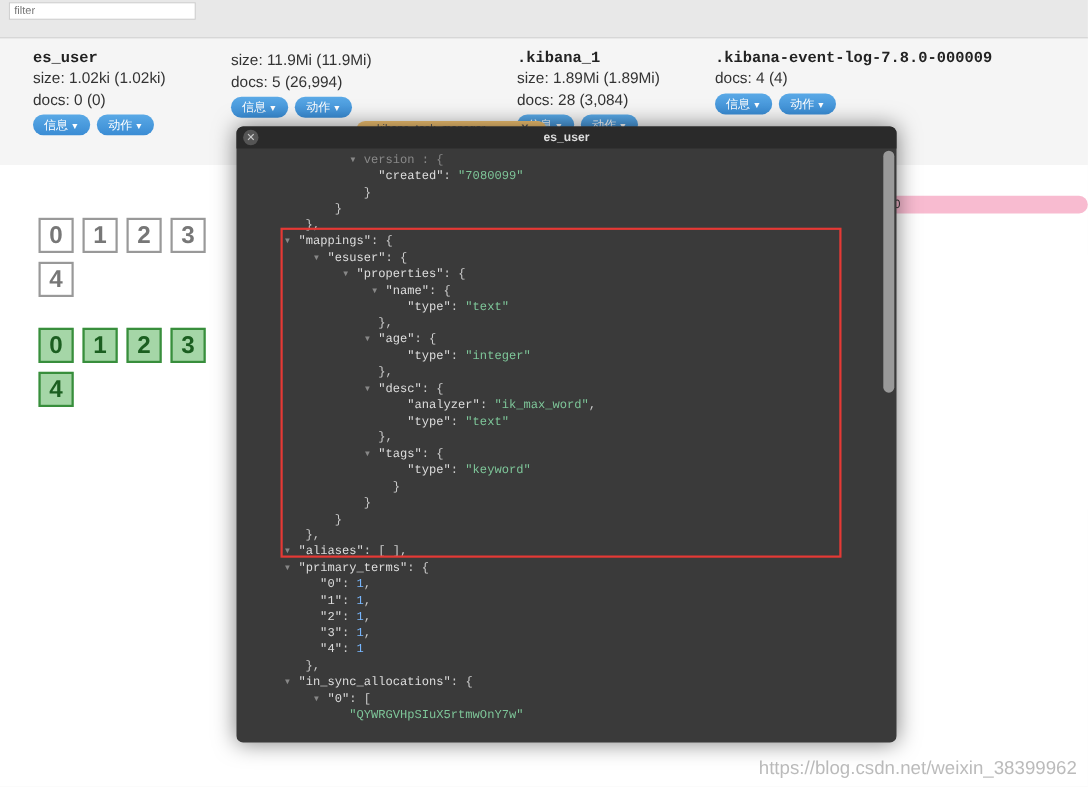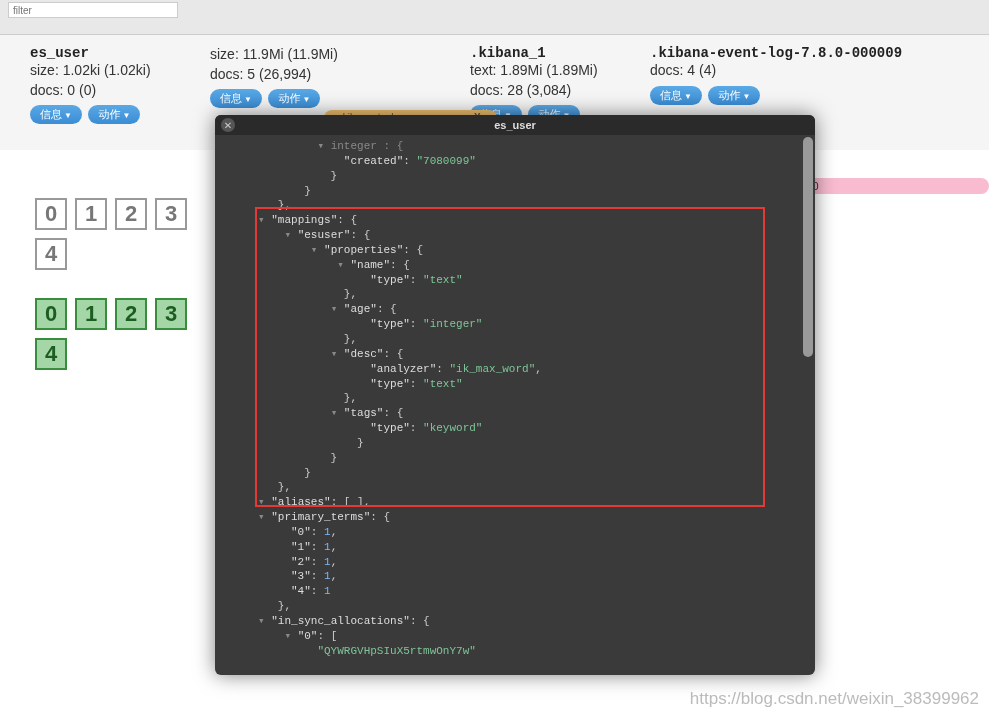--- a/index.html
+++ b/index.html
@@ -238,21 +238,21 @@
   <div class="index-card" style="min-width:230px">
     <div class="index-meta">size: 11.9Mi (11.9Mi)</div>
     <div class="index-meta">docs: 5 (26,994)</div>
     <div class="btn-row">
       <button class="pill-btn"><span>信息</span><span class="arrow">▼</span></button>
       <button class="pill-btn"><span>动作</span><span class="arrow">▼</span></button>
     </div>
   </div>
   <div class="index-card">
     <div class="index-name">.kibana_1</div>
-    <div class="index-meta">text: 1.89Mi (1.89Mi)</div>
+    <div class="index-meta">size: 1.89Mi (1.89Mi)</div>
     <div class="index-meta">docs: 28 (3,084)</div>
     <div class="btn-row">
       <button class="pill-btn"><span>信息</span><span class="arrow">▼</span></button>
       <button class="pill-btn"><span>动作</span><span class="arrow">▼</span></button>
     </div>
   </div>
   <div class="index-card" style="min-width:250px">
     <div class="index-name">.kibana-event-log-7.8.0-000009</div>
     <div class="index-meta">docs: 4 (4)</div>
     <div class="btn-row">
@@ -298,21 +298,21 @@
 </div>
 
 <div class="modal">
   <div class="modal-header">
     <div class="close-btn">✕</div>
     <div class="modal-title">es_user</div>
   </div>
   <div class="modal-body">
     <div class="scrollbar"></div>
     <div class="redbox" style="top:72px;left:40px;width:510px;height:300px"></div>
-<div class="json-line"><span class="tri">              ▾ integer : {</span></div>
+<div class="json-line"><span class="tri">              ▾ version : {</span></div>
 <div class="json-line">                  <span class="key">"created"</span>: <span class="str">"7080099"</span></div>
 <div class="json-line">                }</div>
 <div class="json-line">            }</div>
 <div class="json-line">        },</div>
 <div class="json-line">     <span class="tri">▾</span> <span class="key">"mappings"</span>: {</div>
 <div class="json-line">         <span class="tri">▾</span> <span class="key">"esuser"</span>: {</div>
 <div class="json-line">             <span class="tri">▾</span> <span class="key">"properties"</span>: {</div>
 <div class="json-line">                 <span class="tri">▾</span> <span class="key">"name"</span>: {</div>
 <div class="json-line">                      <span class="key">"type"</span>: <span class="str">"text"</span></div>
 <div class="json-line">                  },</div>

